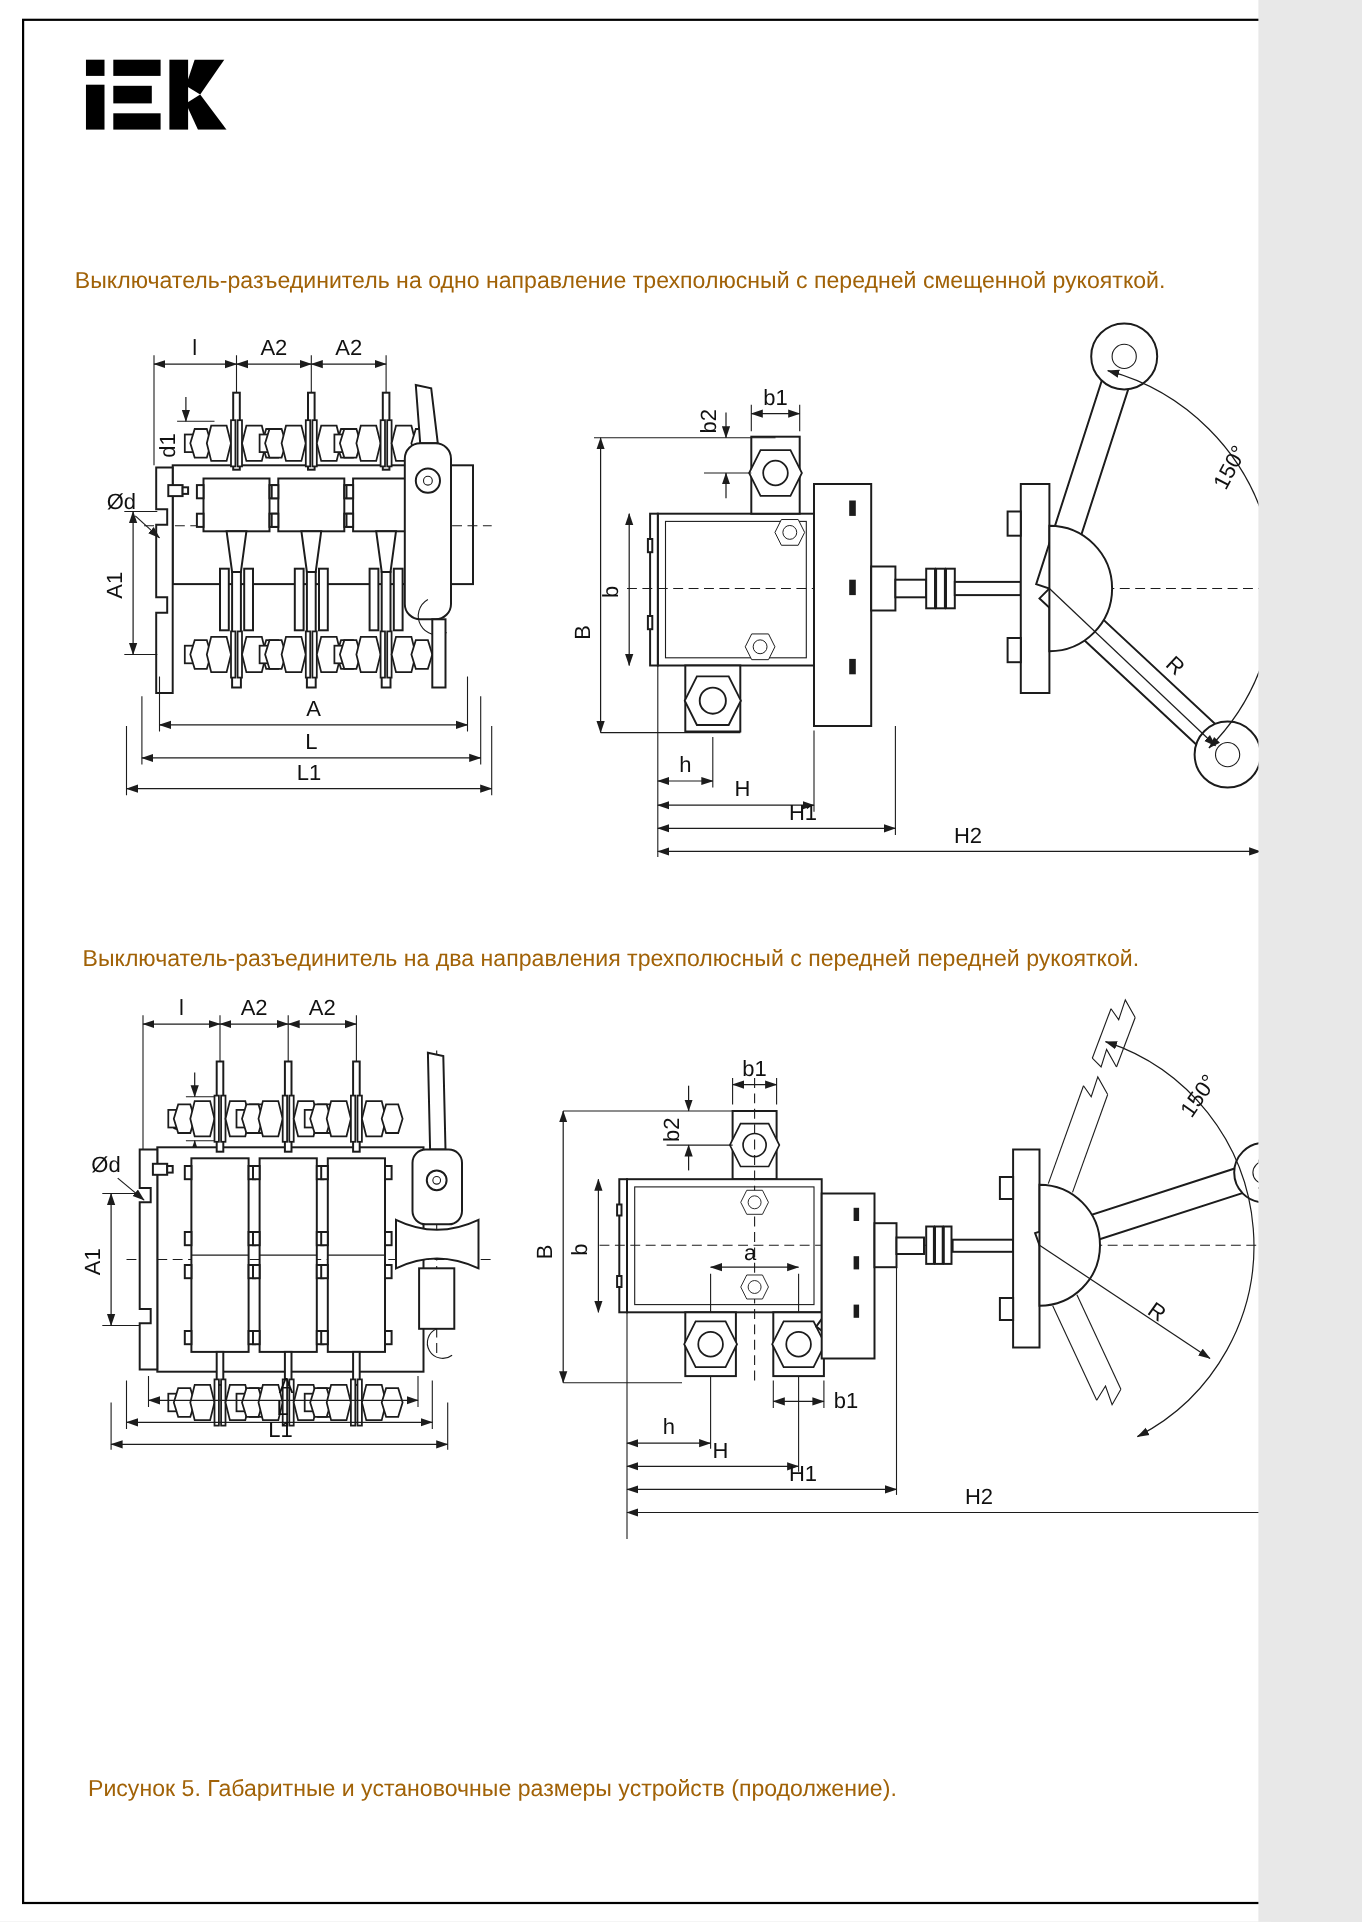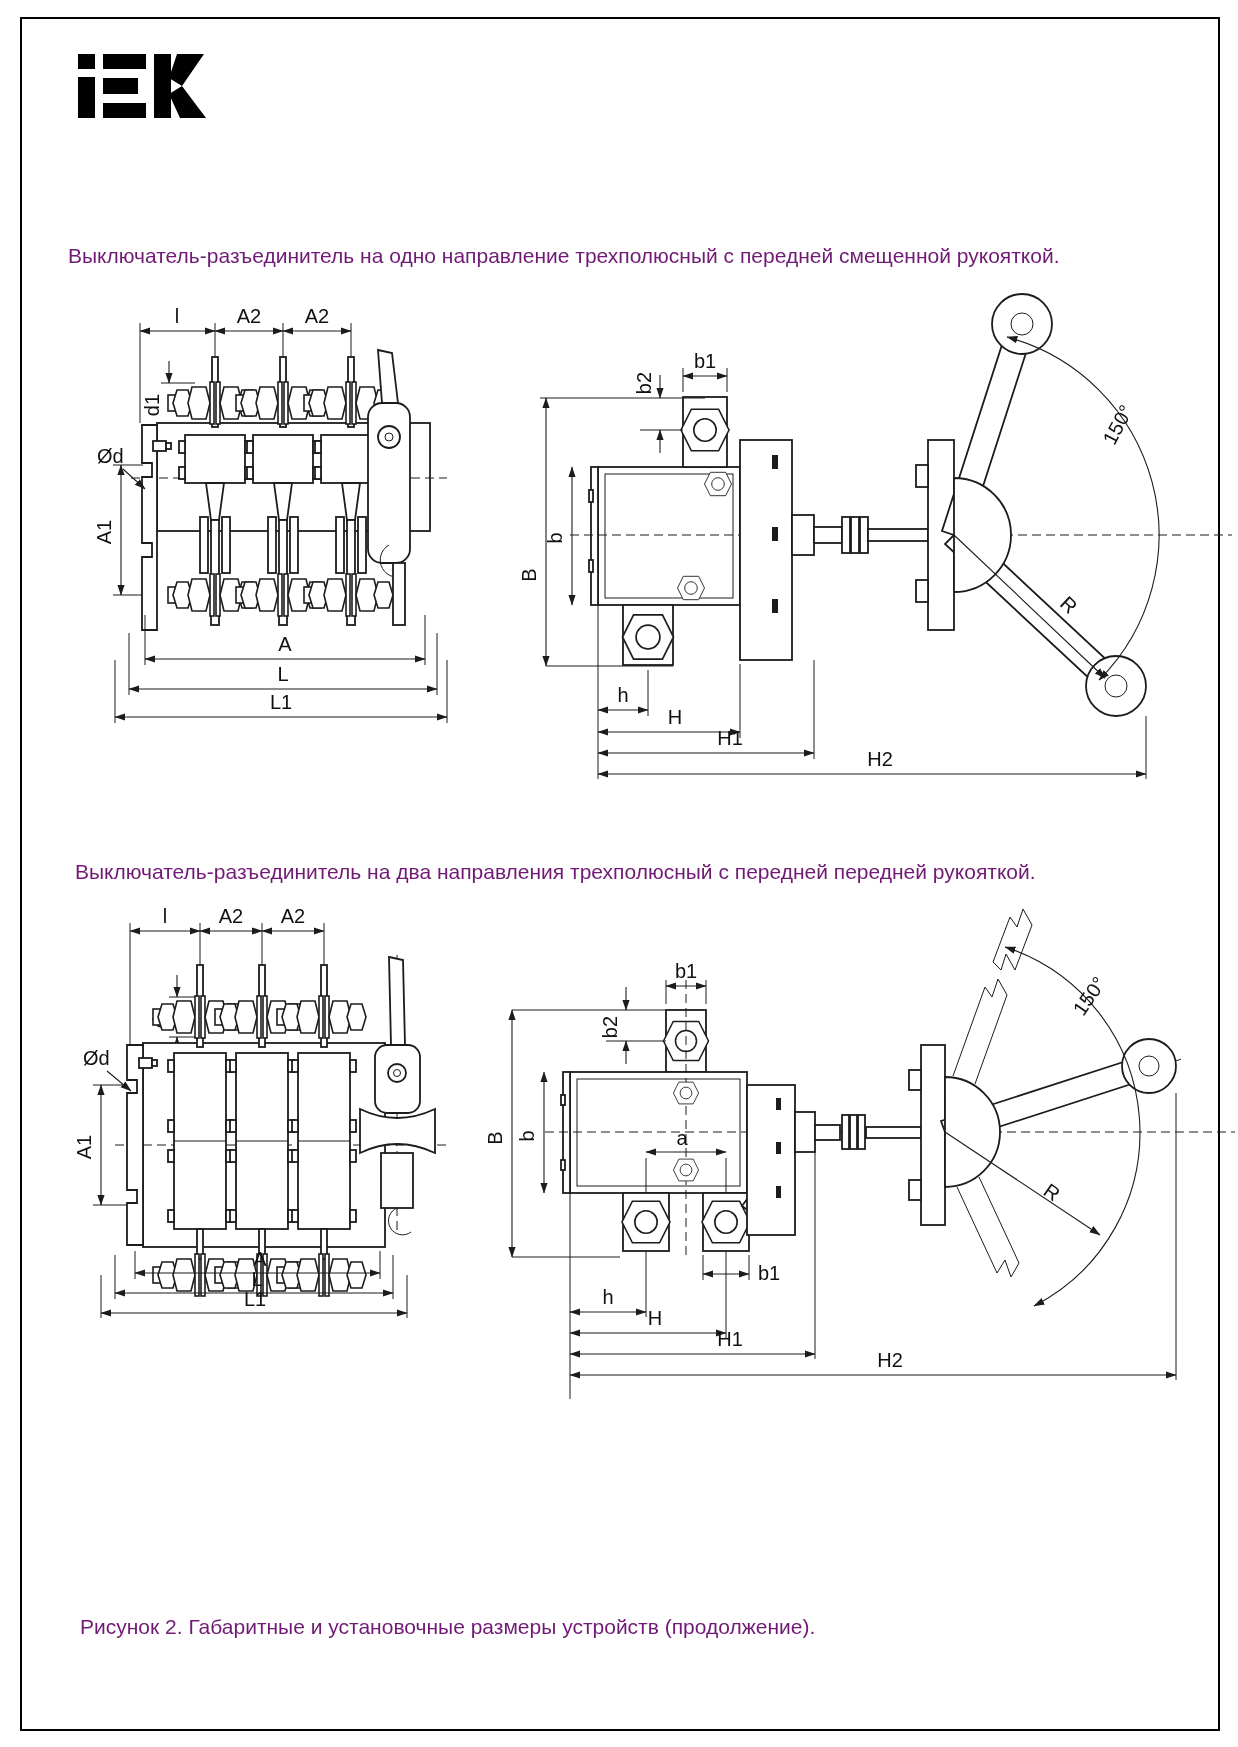--- a/index.html
+++ b/index.html
@@ -1,17 +1,17 @@
 <!DOCTYPE html>
 <html><head>
 <meta charset="utf-8">
 <style>
   html,body{margin:0;padding:0;background:#e8e8e8;}
-  .page{position:relative;width:1238px;height:1747px;background:#ffffff;overflow:hidden;
-        font-family:"Liberation Sans",sans-serif;color:#701a75;}
+  .page{position:relative;width:1144px;height:1747px;background:#ffffff;overflow:hidden;
+        font-family:"Liberation Sans",sans-serif;color:#a16207;}
   .frame{position:absolute;left:20px;top:17px;width:1196px;height:1710px;border:2px solid #000;}
   .abs{position:absolute;}
   .title{font-size:21px;white-space:nowrap;letter-spacing:0;}
   .caption{font-size:21px;white-space:nowrap;}
   svg text{font-family:"Liberation Sans",sans-serif;font-size:20px;fill:#111;}
   .ol{fill:#fff;stroke:#1c1c1c;stroke-width:1.8;}
   .thin{fill:none;stroke:#1c1c1c;stroke-width:1;}
   .dim{fill:none;stroke:#1c1c1c;stroke-width:1.1;}
   .dash{fill:none;stroke:#1c1c1c;stroke-width:1;stroke-dasharray:9 5;}
   .blk{fill:#1c1c1c;stroke:none;}
@@ -450,14 +450,14 @@
     <line class="dim" x1="130" y1="432" x2="206" y2="432" marker-start="url(#ar)" marker-end="url(#ar)"></line>
     <text x="168" y="424" text-anchor="middle">h</text>
     <line class="dim" x1="130" y1="453" x2="286" y2="453" marker-start="url(#ar)" marker-end="url(#ar)"></line>
     <text x="215" y="445" text-anchor="middle">H</text>
     <line class="dim" x1="130" y1="474" x2="375" y2="474" marker-start="url(#ar)" marker-end="url(#ar)"></line>
     <text x="290" y="466" text-anchor="middle">H1</text>
     <line class="dim" x1="130" y1="495" x2="736" y2="495" marker-start="url(#ar)" marker-end="url(#ar)"></line>
     <text x="450" y="487" text-anchor="middle">H2</text>
   </svg>
 
-  <div class="abs caption" style="left:80px;top:1615px">Рисунок 2. Габаритные и установочные размеры устройств (продолжение).</div>
+  <div class="abs caption" style="left:80px;top:1615px">Рисунок 5. Габаритные и установочные размеры устройств (продолжение).</div>
 </div>
 
 </body></html>

